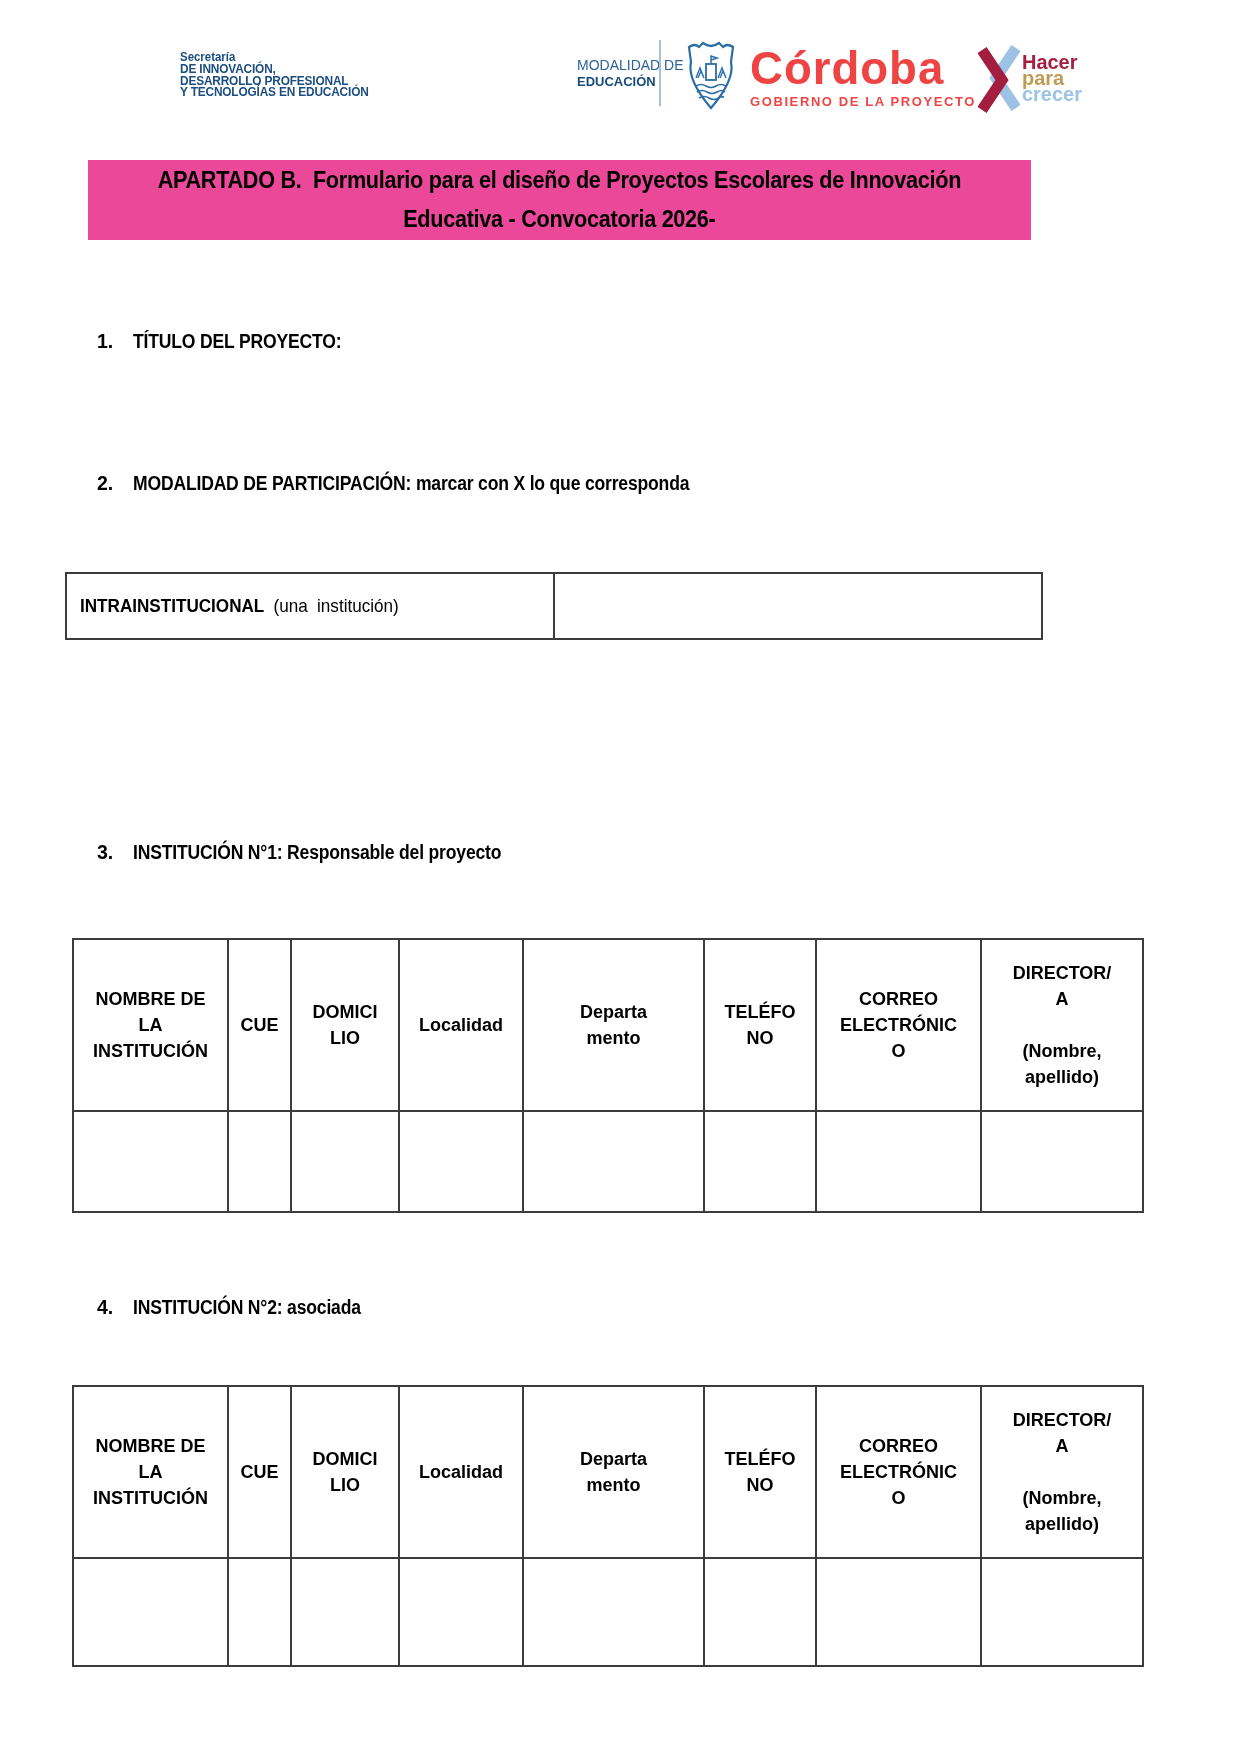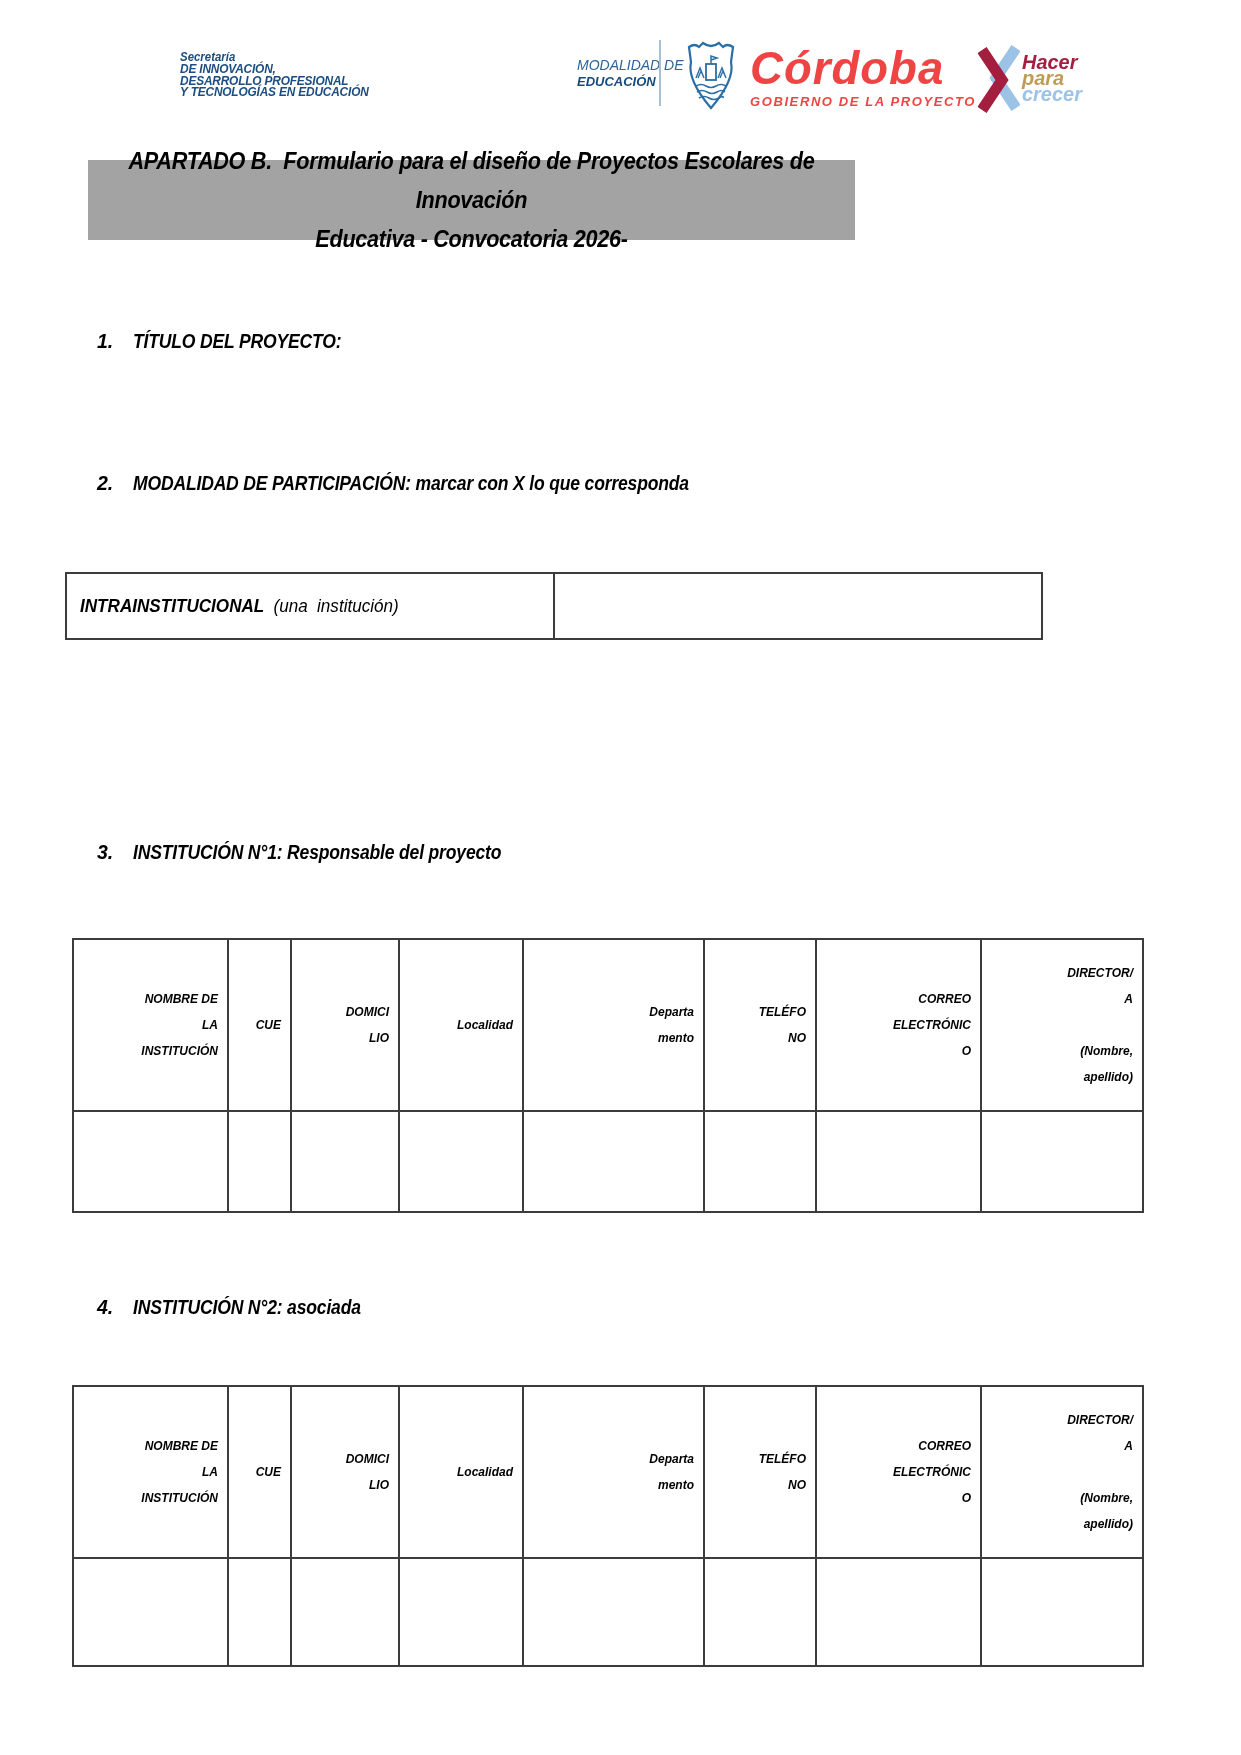--- a/index.html
+++ b/index.html
@@ -1,21 +1,20 @@
 <!DOCTYPE html>
 <html><head>
 <meta charset="utf-8">
 <style>
   * { margin:0; padding:0; box-sizing:border-box; }
   body { background:#e8e8e8; font-family:"Liberation Sans", sans-serif; }
   .page {
     position:relative; width:1241px; height:1755px; margin:0 auto;
     background:#ffffff; color:#000; overflow:hidden;
     font-family:"Liberation Sans", sans-serif;
-    font-style:italic;
   }
 
   
   .brand-left {
     position:absolute; left:180px; top:50px; color:#1b4d80;
     transform:scaleX(0.88); transform-origin:left top; font-weight:bold;
   }
   .brand-left .small { font-size:13px; line-height:13px; }
   .brand-left .big   { font-size:13.5px; line-height:11.5px; letter-spacing:-0.2px; }
 
@@ -38,22 +37,22 @@
 
   .hacer { position:absolute; left:1022px; top:54px; font-weight:bold; font-size:21px;
            transform:scaleX(0.95); transform-origin:left top; }
   .hacer div { height:16px; line-height:16px; }
   .hacer .h1 { color:#a31e3f; }
   .hacer .h2 { color:#bf9c55; }
   .hacer .h3 { color:#9cc3e5; }
 
   
   .title-block {
-    position:absolute; left:88px; top:160px; width:767px; height:80px;
-    background:#a3a3a3; display:flex; align-items:center; justify-content:center;
+    position:absolute; left:88px; top:160px; width:943px; height:80px;
+    background:#ec4899; display:flex; align-items:center; justify-content:center;
   }
   .title-text {
     font-size:23px; font-weight:bold; line-height:39px; text-align:center;
     white-space:pre-wrap; transform:scaleX(0.94); letter-spacing:-0.3px;
   }
 
   
   .section { position:absolute; left:97px; display:flex; font-weight:bold; font-size:19.5px; }
   .section .num { width:36px; flex:0 0 36px; }
   .section .label {
@@ -72,21 +71,21 @@
   .mod-table { position:absolute; left:65px; top:572px; }
   .mod-table td { height:66px; vertical-align:middle; }
   .mod-label { width:488px; padding-left:13px; font-size:19px; }
   .mod-label .cond { display:inline-block; transform:scaleX(0.9); transform-origin:left center; white-space:nowrap; }
   .mod-label .b { font-weight:bold; }
   .mod-label .n { font-weight:normal; word-spacing:5px; }
   .mod-value { width:488px; }
 
   .inst-table { position:absolute; left:72px; width:1070px; }
   .inst-table th {
-    font-size:12px; font-weight:bold; text-align:right; vertical-align:middle;
+    font-size:18px; font-weight:bold; text-align:center; vertical-align:middle;
     padding:20px 9px; line-height:26px; white-space:pre-line;
   }
   .t1 { top:938px; }
   .t1 .hrow th { height:163px; }
   .t1 .brow td { height:101px; }
   .t2 { top:1385px; }
   .t2 .hrow th { height:171px; }
   .t2 .brow td { height:108px; }
 </style>
 </head>

